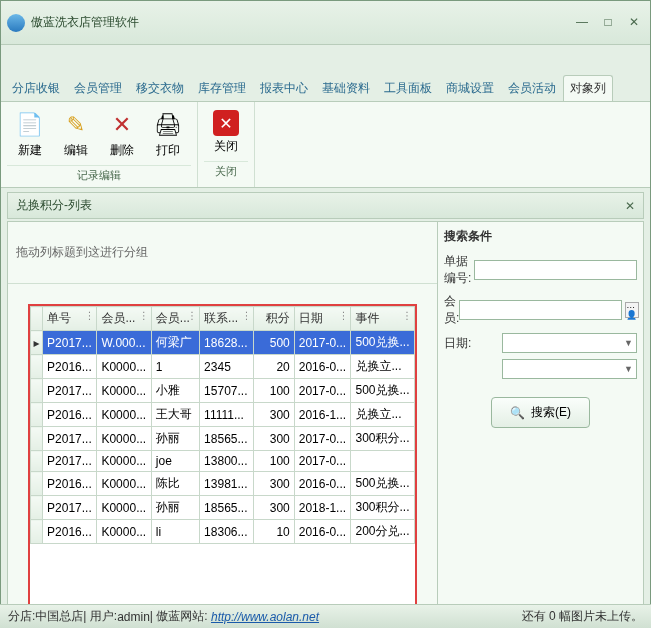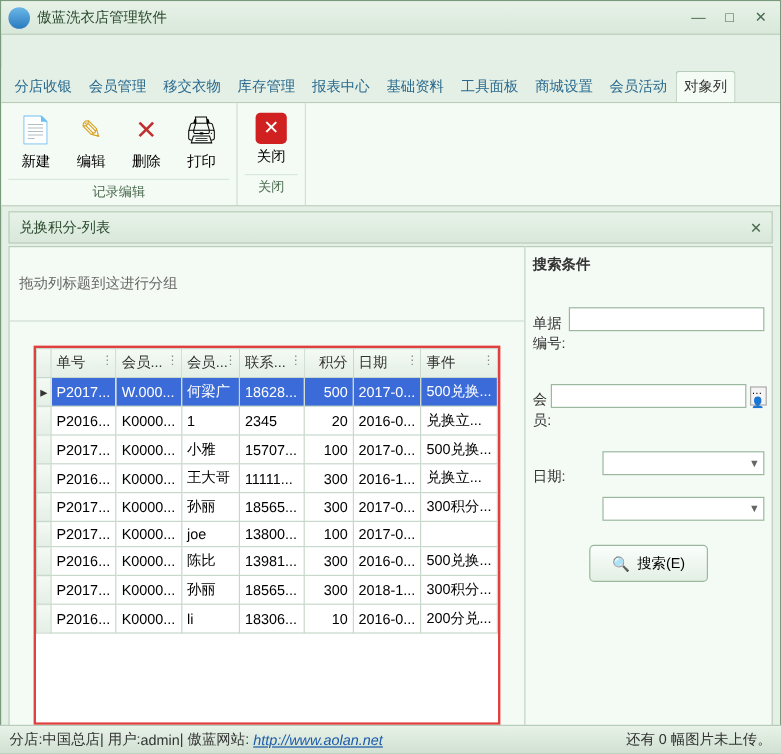--- a/index.html
+++ b/index.html
@@ -1,17 +1,17 @@
 <!DOCTYPE html>
 <html><head>
 <meta charset="utf-8">
 <style>
 * { box-sizing: border-box; margin: 0; padding: 0; font-family: "Microsoft YaHei", SimSun, sans-serif; font-size: 12px; }
 body { background: #e4efe5; width: 651px; height: 628px; overflow: hidden; border: 1px solid #7a9a7e; }
-.titlebar { background: linear-gradient(#e8f2e8,#d8e8da); height: 28px; display: flex; align-items: center; padding: 0 6px; border-bottom: 1px solid #b8ccba; }
+.titlebar { background: linear-gradient(#e8f2e8,#d8e8da); height: 44px; display: flex; align-items: center; padding: 0 6px; border-bottom: 1px solid #b8ccba; }
 .titlebar .logo { width: 18px; height: 18px; border-radius: 50%; background: linear-gradient(#6bb8e8,#2a7abf); margin-right: 6px; }
 .titlebar .title { flex: 1; color: #2a4a2e; }
 .titlebar .winbtn { width: 20px; height: 16px; margin-left: 6px; color: #4a6a4e; text-align: center; line-height: 14px; cursor: pointer; }
 .tabs { display: flex; background: #e4efe5; padding: 2px 4px 0; border-bottom: 1px solid #b8ccba; margin-top: 28px; }
 .tab { padding: 4px 6px; color: #2a6a8e; border: 1px solid transparent; border-bottom: none; cursor: pointer; }
 .tab.active { background: #f4faf4; border-color: #b8ccba; border-top-left-radius: 3px; border-top-right-radius: 3px; color: #333; }
 .ribbon { background: #f4faf4; display: flex; border-bottom: 1px solid #b8ccba; }
 .ribbon-group { border-right: 1px solid #d0e0d2; padding: 4px 6px 2px; text-align: center; }
 .ribbon-items { display: flex; gap: 8px; padding: 2px 4px; }
 .ribbon-item { display: flex; flex-direction: column; align-items: center; cursor: pointer; padding: 2px 4px; min-width: 36px; }
@@ -28,21 +28,21 @@
 th, td { border: 1px solid #c8d8ca; padding: 3px 4px; text-align: left; white-space: nowrap; overflow: hidden; text-overflow: ellipsis; height: 21px; font-size: 12px; }
 th { background: linear-gradient(#f4faf4,#e4efe5); color: #333; font-weight: normal; position: relative; }
 td { background: #fff; }
 tr.selected td { background: #3a6bd8; color: #fff; }
 .rowhead { width: 12px; background: linear-gradient(#f4faf4,#e4efe5) !important; color: #333 !important; text-align: center; padding: 0; }
 .col-no{width:54px}.col-vip{width:54px}.col-name{width:48px}.col-tel{width:54px}.col-pts{width:40px;text-align:right}.col-date{width:54px}.col-evt{width:54px}
 th .dots { position: absolute; right: 2px; top: 3px; color: #888; font-size: 10px; }
 .right { width: 206px; background: #f4faf4; border: 1px solid #b8ccba; border-left: none; padding: 6px; }
 .fieldset-title { font-weight: bold; color: #333; margin-bottom: 8px; }
 .form-row { display: flex; align-items: center; margin-bottom: 6px; }
-.form-row label { width: 58px; color: #333; margin-top: 24px; }
+.form-row label { width: 58px; color: #333; }
 .form-row input, .form-row .combo { flex: 1; border: 1px solid #9ab89e; height: 20px; background: #fff; padding: 0 3px; }
 .combo { display: flex; align-items: center; position: relative; }
 .combo .arrow { margin-left: auto; color: #666; font-size: 9px; }
 .picker { width: 16px; height: 16px; margin-left: 3px; border: 1px solid #aaa; display: flex; align-items: center; justify-content: center; font-size: 9px; background: #f4f4f4; cursor: pointer; }
 .search-btn { margin: 18px auto 0; display: flex; align-items: center; gap: 6px; border: 1px solid #9ab89e; background: linear-gradient(#fafefb,#e4efe5); padding: 6px 18px; border-radius: 4px; cursor: pointer; width: fit-content; }
 .statusbar { position: absolute; bottom: 0; left: 0; right: 0; background: linear-gradient(#e8f2e8,#d0e0d2); border-top: 1px solid #b8ccba; padding: 3px 8px; display: flex; align-items: center; color: #333; font-size: 12px; }
 .statusbar a { color: #1a5aaa; text-decoration: underline; font-style: italic; }
 .statusbar .right-status { margin-left: auto; }
 </style>
 </head>

